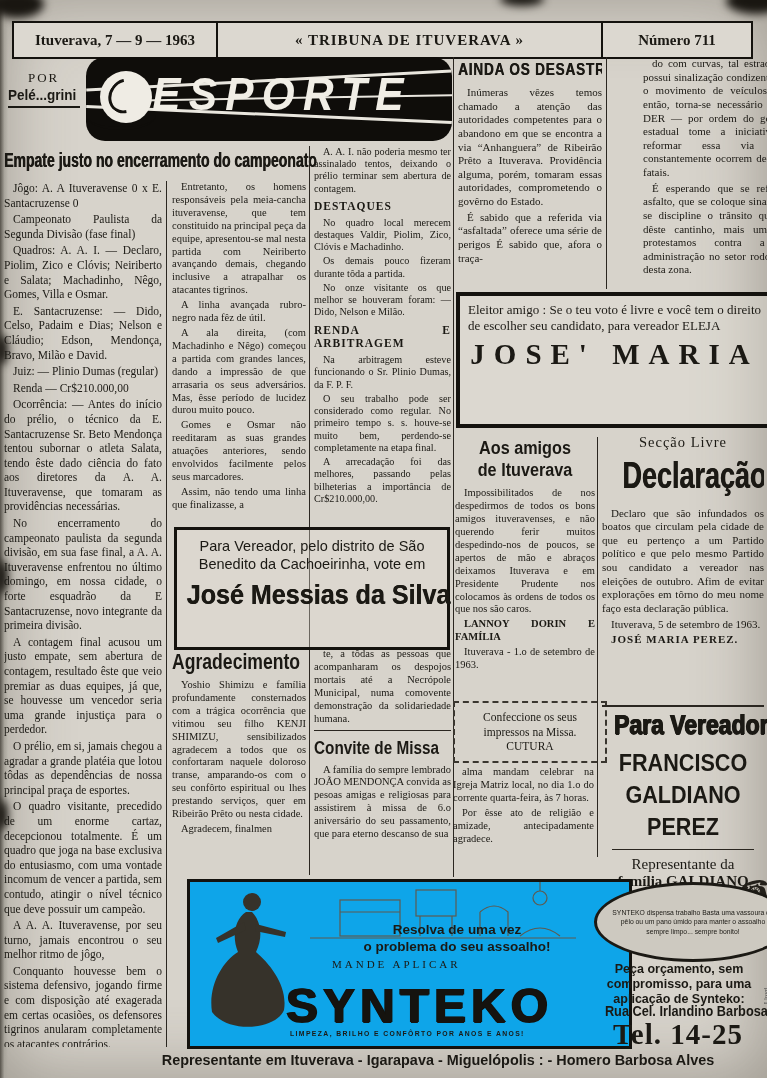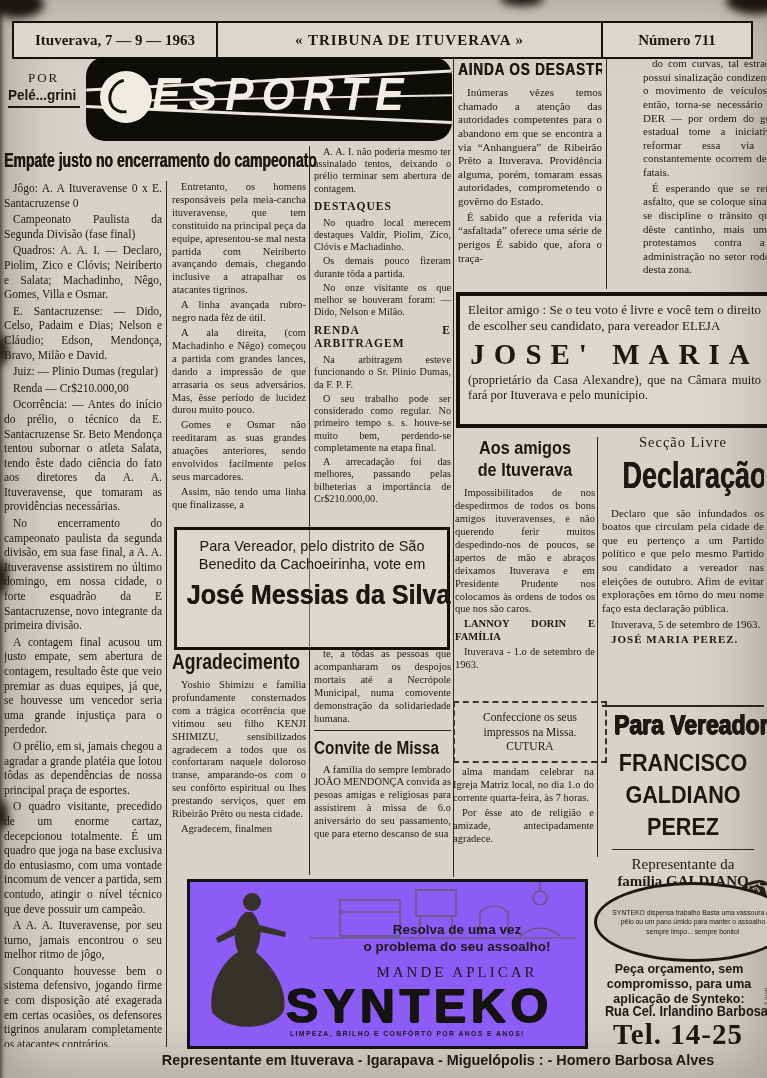--- a/index.html
+++ b/index.html
@@ -63,30 +63,30 @@
   .jmbox .nm{font-size:29px;font-weight:bold;letter-spacing:9px;text-align:center;
         margin:3px 0 2px;white-space:nowrap;}
   .jmbox .desc{font-size:12.5px;line-height:1.22;text-align:justify;}
   .tipog{left:453px;top:701px;width:138px;height:54px;border:2px dashed #3a362f;
         display:flex;align-items:center;justify-content:center;text-align:center;
         font-size:11.5px;line-height:1.3;padding:2px 6px;}
   
   .heavy{text-shadow:.8px 0 #1b1914,-.8px 0 #1b1914,0 .5px #1b1914;}
   
   .syad{left:187px;top:879px;width:395px;height:164px;border:3px solid #14120e;
-        background:#8b5cf6;overflow:hidden;}
+        background:#0ea5e9;overflow:hidden;padding-left:44px;}
   .syname{position:absolute;left:96px;top:96px;font-family:"Liberation Sans",sans-serif;
         font-weight:bold;font-size:48px;letter-spacing:5px;color:#15130f;
         text-shadow:1px 0 #15130f,-1px 0 #15130f,0 1px #15130f;white-space:nowrap;}
   .sytag{position:absolute;left:100px;top:148px;font-family:"Liberation Sans",sans-serif;
         font-size:6.8px;letter-spacing:1.4px;font-weight:bold;}
   .syslogan{position:absolute;left:142px;top:40px;width:250px;text-align:center;
         font-family:"Liberation Sans",sans-serif;font-weight:bold;font-size:13.5px;line-height:1.25;}
-  .symande{position:absolute;left:142px;top:76px;width:250px;text-align:center;
-        font-size:15px;letter-spacing:3px;margin-top:6px;}
+  .symande{position:absolute;left:142px;top:76px;width:250px;text-align:left;
+        font-size:11px;letter-spacing:3px;}
   .panel{left:592px;top:874px;width:175px;height:172px;}
   .oval{position:absolute;left:2px;top:8px;width:164px;height:66px;border:3px solid #1b1914;
         border-radius:50%;display:flex;align-items:center;justify-content:center;
         text-align:center;font-family:"Liberation Sans",sans-serif;font-size:6.8px;
         line-height:1.35;padding:4px 14px;background:#cdc9c0;}
   .quote{position:absolute;left:6px;top:88px;width:162px;text-align:center;
         font-family:Liberation Sans, sans-serif;font-weight:bold;font-size:12.5px;line-height:1.2;}
   .addr{position:absolute;left:0;top:128px;width:172px;text-align:center;
         font-family:"Liberation Sans",sans-serif;font-weight:bold;font-size:15px;
         transform:scaleX(.85);transform-origin:50% 50%;white-space:nowrap;}
@@ -139,21 +139,21 @@
   <div class="vr" style="left:597px;top:437px;height:420px;"></div>
 
   <div class="col fs1" style="left:4px;top:181px;width:158px;height:866px;">
       <p>Jôgo: A. A Ituveravense 0 x E. Santacruzense 0</p>
       <p>Campeonato Paulista da Segunda Divisão (fase final)</p>
       <p>Quadros: A. A. I. — Declaro, Piolim, Zico e Clóvis; Neiriberto e Salata; Machadinho, Nêgo, Gomes, Villa e Osmar.</p>
       <p>E. Santacruzense: — Dido, Celso, Padaim e Dias; Nelson e Cláudio; Edson, Mendonça, Bravo, Milão e David.</p>
       <p>Juiz: — Plinio Dumas (regular)</p>
       <p>Renda — Cr$210.000,00</p>
       <p>Ocorrência: — Antes do início do prélio, o técnico da E. Santacruzense Sr. Beto Mendonça tentou subornar o atleta Salata, tendo êste dado ciência do fato aos diretores da A. A. Ituveravense, que tomaram as providências necessárias.</p>
-      <p>No encerramento do campeonato paulista da segunda divisão, em sua fase final, a A. A. Ituveravense assistirem no último domingo, em nossa cidade, o forte esquadrão da E Santacruzense, novo integrante da primeira divisão.</p>
+      <p>No encerramento do campeonato paulista da segunda divisão, em sua fase final, a A. A. Ituveravense enfrentou no último domingo, em nossa cidade, o forte esquadrão da E Santacruzense, novo integrante da primeira divisão.</p>
       <p>A contagem final acusou um justo empate, sem abertura de contagem, resultado êste que veio premiar as duas equipes, já que, se houvesse um vencedor seria uma grande injustiça para o perdedor.</p>
       <p>O prélio, em si, jamais chegou a agradar a grande platéia que lotou tôdas as dependências de nossa principal praça de esportes.</p>
       <p>O quadro visitante, precedido de um enorme cartaz, decepcionou totalmente. É um quadro que joga na base exclusiva do entusiasmo, com uma vontade incomum de vencer a partida, sem contudo, atingir o nível técnico que deve possuir um campeão.</p>
       <p>A A. A. Ituveravense, por seu turno, jamais encontrou o seu melhor ritmo de jôgo,</p>
       <p>Conquanto houvesse bem o sistema defensivo, jogando firme e com disposição até exagerada em certas ocasiões, os defensores tigrinos anularam completamente os atacantes contrários.</p>
     </div>
 
   <div class="col fs2" style="left:172px;top:181px;width:134px;height:343px;">
       <p>Entretanto, os homens responsáveis pela meia-cancha ituveravense, que tem constituido na principal peça da equipe, apresentou-se mal nesta partida com Neiriberto avançando demais, chegando inclusive a atrapalhar os atacantes tigrinos.</p>
       <p>A linha avançada rubro-negro nada fêz de útil.</p>
@@ -213,21 +213,20 @@
       </div>
   </div>
   <div class="col fs4" style="left:643px;top:57px;width:153px;height:233px;">
       <p>do com curvas, tal estrada não possui sinalização condizente com o movimento de veículos. Ora, então, torna-se necessário que o DER — por ordem do govêrno estadual tome a iniciativa de reformar essa via onde constantemente ocorrem desastres fatais.</p>
       <p>É esperando que se refaça o asfalto, que se coloque sinais, que se discipline o trânsito que nós dêste cantinho, mais uma vez protestamos contra a má administração no setor rodoviário desta zona.</p>
     </div>
 
   <div class="abs jmbox">
     <div class="intro">Eleitor amigo : Se o teu voto é livre e você tem o direito de escolher seu candidato, para vereador ELEJA</div>
     <div class="nm">JOSE' MARIA</div>
-    <div class="desc">(proprietário da Casa Alexandre), que na Câmara muito fará por Ituverava e pelo municipio.</div>
   </div>
 
   <div class="col fs2" style="left:455px;top:437px;width:140px;height:262px;">
     <div class="gothic secthead" style="font-size:18px;transform:scaleX(.9);">Aos amigos</div>
     <div class="gothic secthead" style="font-size:18px;transform:scaleX(.9);margin-bottom:6px;">de Ituverava</div>
     <div>
         <p>Impossibilitados de nos despedirmos de todos os bons amigos ituveravenses, e não querendo ferir muitos despedindo-nos de poucos, se apertos de mão e abraços deixamos Ituverava e em Presidente Prudente nos colocamos às ordens de todos os que nos são caros.</p>
       </div>
     <p class="sig">LANNOY DORIN E FAMÍLIA</p>
     <p>Ituverava - 1.o de setembro de 1963.</p>

